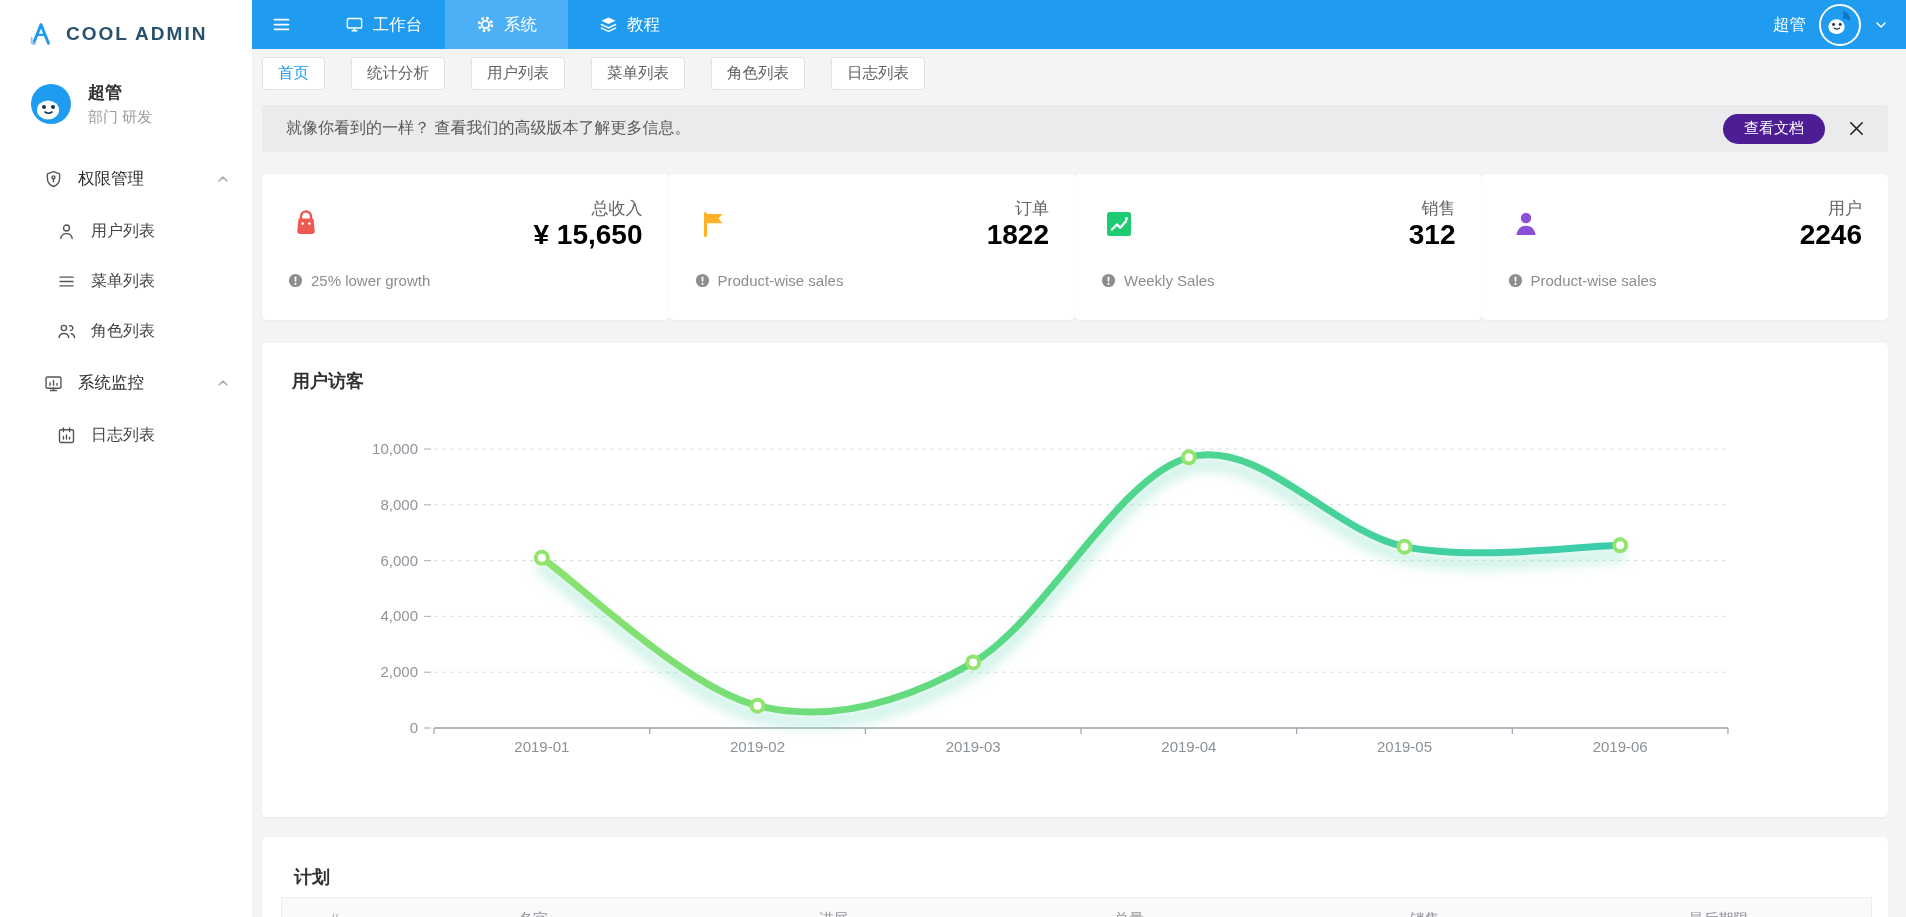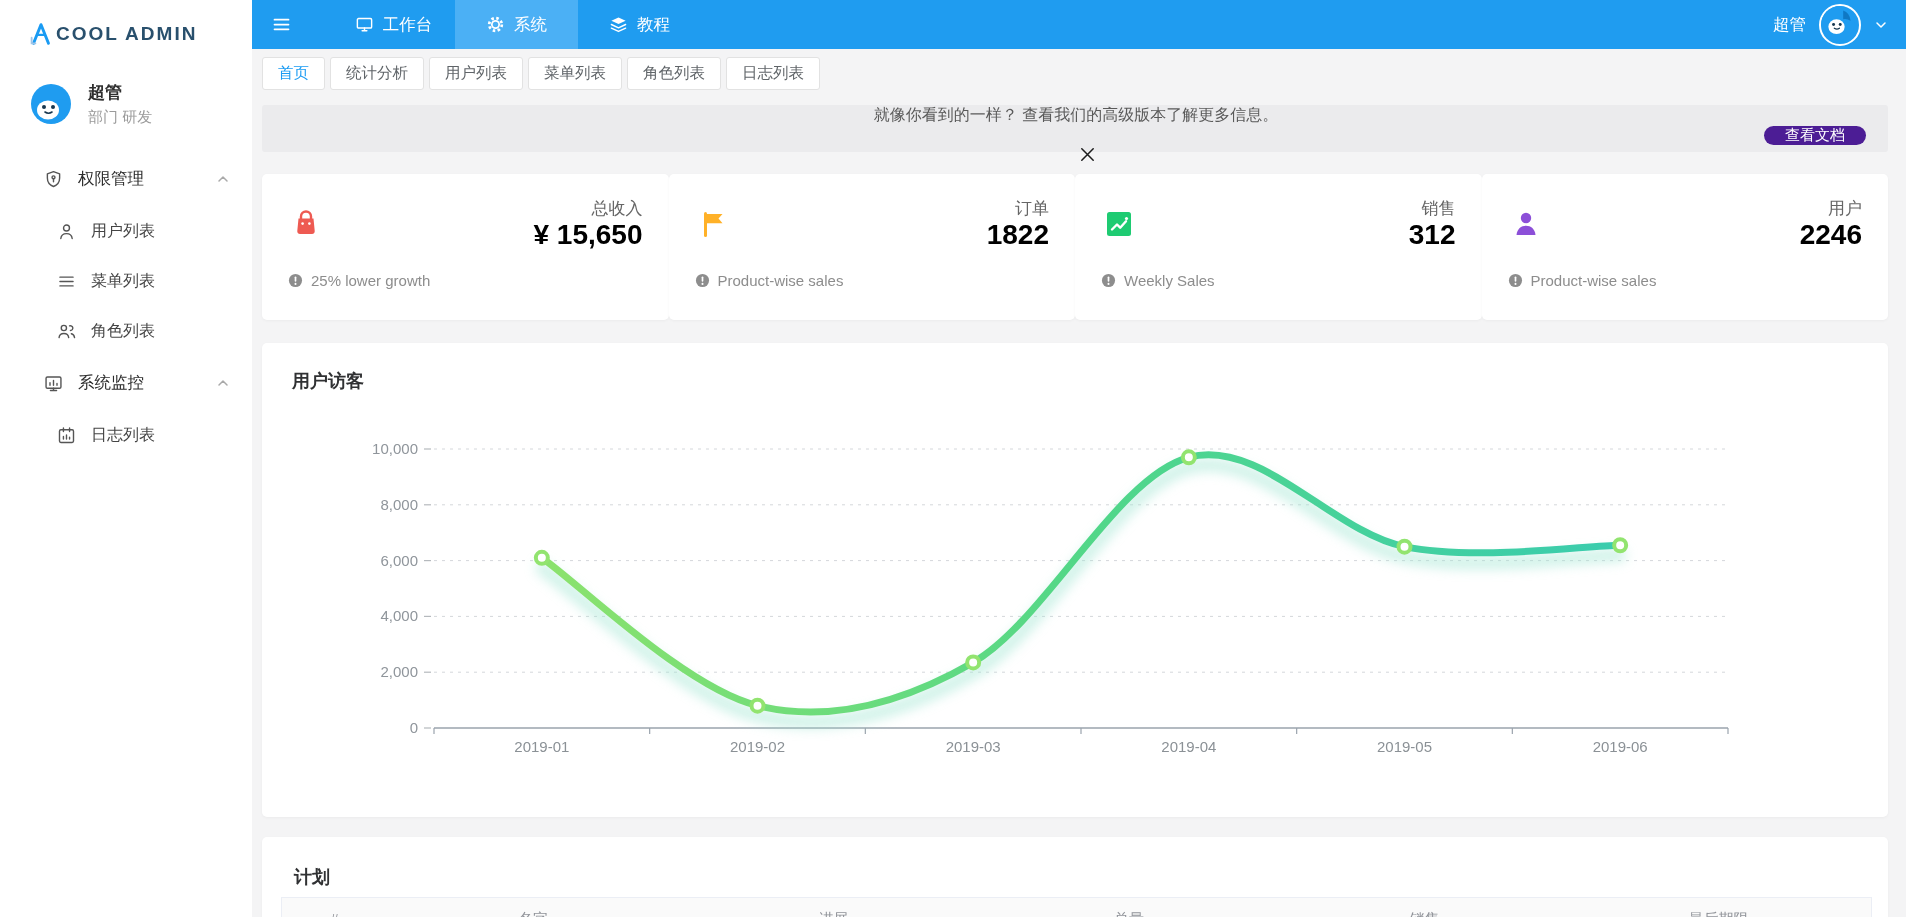--- a/index.html
+++ b/index.html
@@ -1,47 +1,47 @@
 <!DOCTYPE html>
 <html><head>
 <meta charset="utf-8">
 <style>
   html,body{margin:0;padding:0;background:#d8d9db;}
   .page{position:relative;width:1906px;height:917px;background:#f4f4f5;overflow:hidden;
         font-family:"Liberation Sans","DejaVu Sans",sans-serif;color:#333;}
   svg{display:block}
   
   .sidebar{position:absolute;left:0;top:0;width:252px;height:100%;background:#fff;z-index:3;}
-  .logo-row{display:flex;align-items:center;gap:0;padding:14px 0 0 26px;height:40px;}
+  .logo-row{display:flex;align-items:center;gap:10px;padding:14px 0 0 26px;height:40px;}
   .logo-text{font-size:19px;font-weight:bold;letter-spacing:2px;color:#29506d;}
   .side-user{display:flex;align-items:center;gap:14px;padding:26px 0 0 28px;}
   .side-user .name{font-size:17px;font-weight:bold;color:#2f2f2f;line-height:1.5;}
   .side-user .dept{font-size:15px;color:#9b9b9b;line-height:1.5;}
   .avatar-bird{width:46px;height:46px;}
   .menu{margin-top:24px;}
   .menu-group{position:relative;display:flex;align-items:center;gap:14px;height:54px;padding-left:43px;font-size:16.5px;color:#2b2b2b;cursor:pointer;}
   .menu-sub{display:flex;align-items:center;gap:14px;height:50px;padding-left:56px;font-size:16px;color:#454545;cursor:pointer;}
   .menu-chevron{position:absolute;right:22px;top:50%;transform:translateY(-50%);}
   .mi{width:21px;height:21px;stroke:#555;fill:none;stroke-width:1.6;stroke-linecap:round;stroke-linejoin:round;}
   
-  .navbar{position:absolute;left:252px;top:0;right:0;height:49px;background:#1f9cf0;display:flex;align-items:center;color:#fff;z-index:2;gap:10px;}
+  .navbar{position:absolute;left:252px;top:0;right:0;height:49px;background:#1f9cf0;display:flex;align-items:center;color:#fff;z-index:2;}
   .nav-burger{width:58px;height:100%;display:flex;align-items:center;justify-content:center;cursor:pointer;}
   .nav-tabs{display:flex;height:100%;margin-left:12px;}
   .nav-tab{display:flex;align-items:center;justify-content:center;gap:9px;width:123px;height:100%;font-size:16.5px;cursor:pointer;}
   .nav-tab.active{background:#4bb0f5;}
   .ni{width:19px;height:19px;stroke:#fff;fill:none;stroke-width:1.8;stroke-linecap:round;stroke-linejoin:round;}
   .nav-right{margin-left:auto;display:flex;align-items:center;gap:13px;padding-right:18px;}
   .nav-username{font-size:16.5px;}
   .nav-avatar{width:38px;height:38px;border-radius:50%;border:2px solid #fff;overflow:hidden;cursor:pointer;background:#1f9cf0;}
   
   .content{position:absolute;left:252px;top:49px;right:0;bottom:0;padding:8px 18px 0 10px;box-sizing:border-box;}
-  .chips{display:flex;gap:5px;}
+  .chips{display:flex;gap:26px;}
   .chip{height:33px;display:flex;align-items:center;padding:0 15px;background:#fff;border:1px solid #e2e2e2;border-radius:3px;font-size:15.5px;color:#5f6468;cursor:pointer;box-sizing:border-box;}
   .chip.active{color:#1a9bf3;}
-  .notice{margin-top:15px;height:47px;background:#ebebed;border-radius:3px;display:flex;align-items:center;padding:0 22px 0 24px;flex-direction:column;}
+  .notice{margin-top:15px;height:47px;background:#ebebed;border-radius:3px;display:flex;align-items:center;padding:0 22px 0 24px;}
   .notice-text{font-size:16px;color:#5a5a5a;}
   .notice-btn{margin-left:auto;height:30px;padding:0 21px;border:none;border-radius:16px;background:#4c1d95;color:#fff;font-size:15px;display:flex;align-items:center;cursor:pointer;font-family:inherit;}
   .notice-close{margin-left:22px;cursor:pointer;display:flex;align-items:center;}
   
   .cards{display:flex;margin-top:22px;}
   .card{position:relative;flex:1;height:146px;background:#fff;border-radius:5px;box-shadow:0 1px 3px rgba(0,0,0,0.04);}
   .card .stat-icon{position:absolute;left:26px;top:32px;}
   .card .stat-label{position:absolute;right:26px;top:23px;font-size:17px;color:#666;}
   .card .stat-value{position:absolute;right:26px;top:45px;font-size:28px;font-weight:bold;color:#000000;}
   .card .stat-foot{position:absolute;left:26px;top:98px;display:flex;align-items:center;gap:8px;font-size:15px;color:#8d8d8d;}

